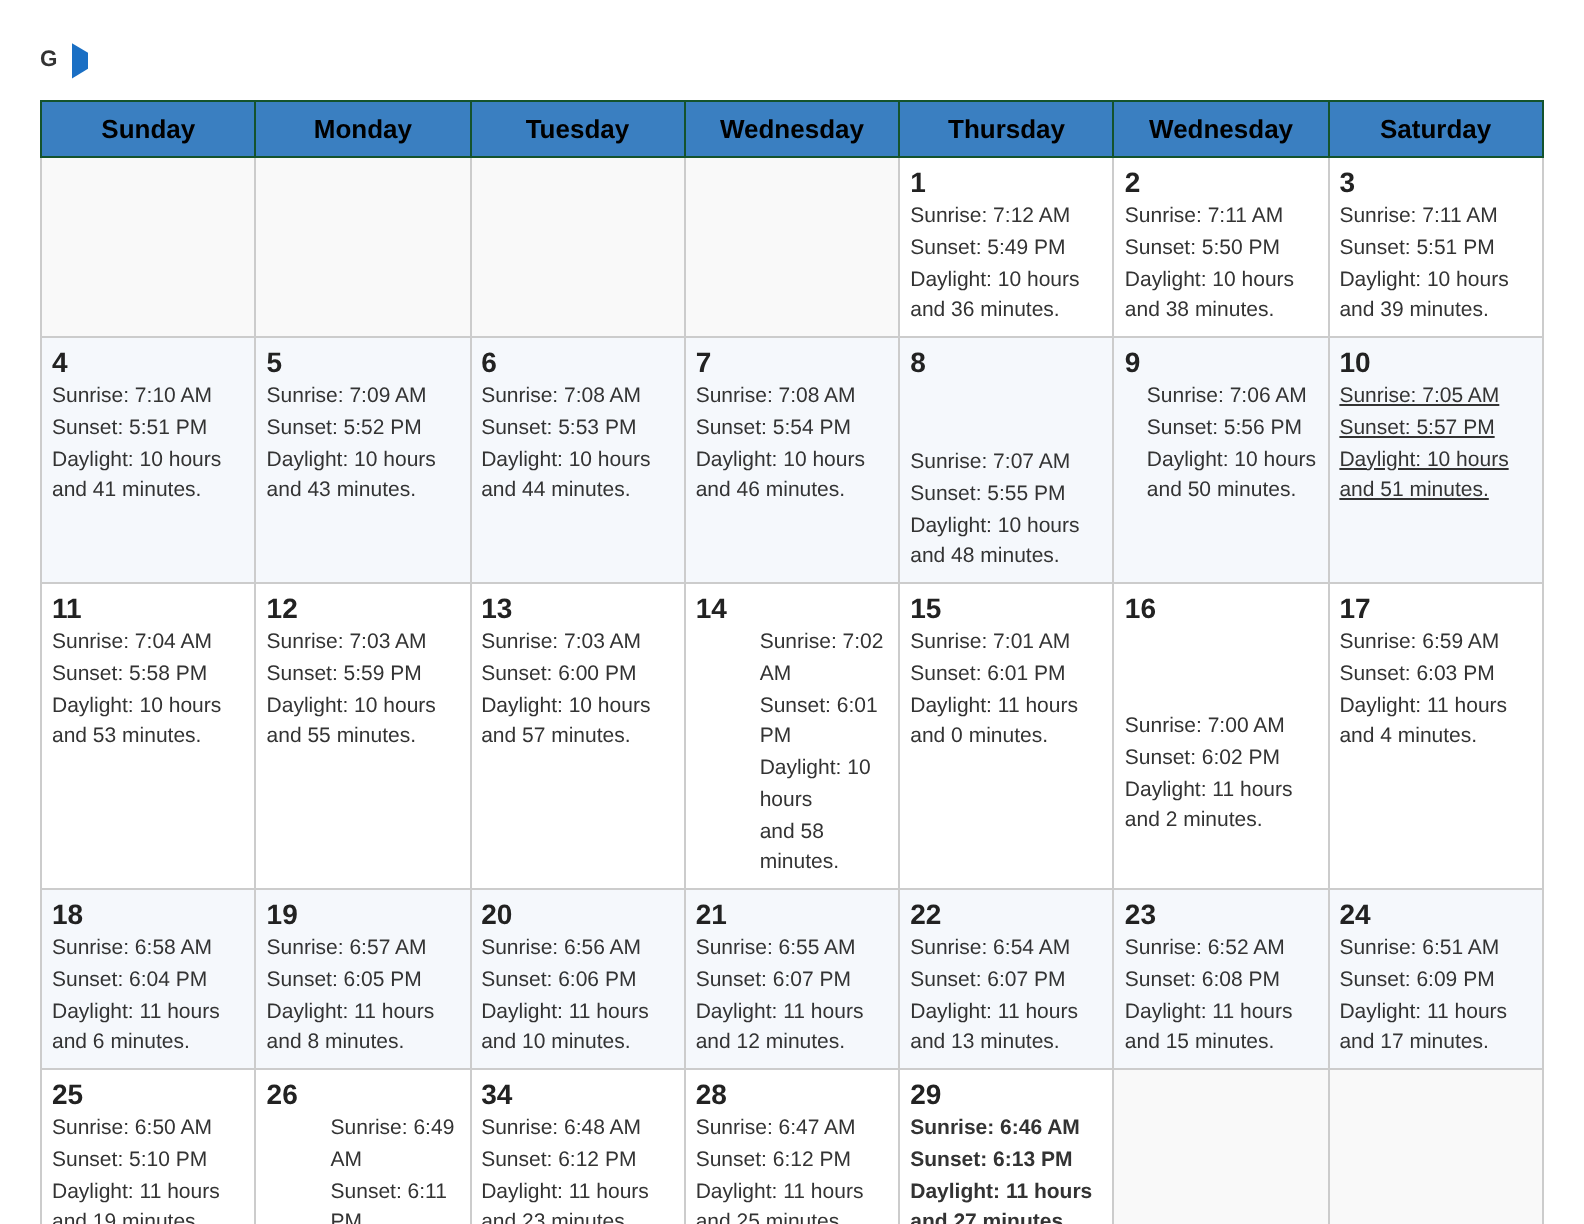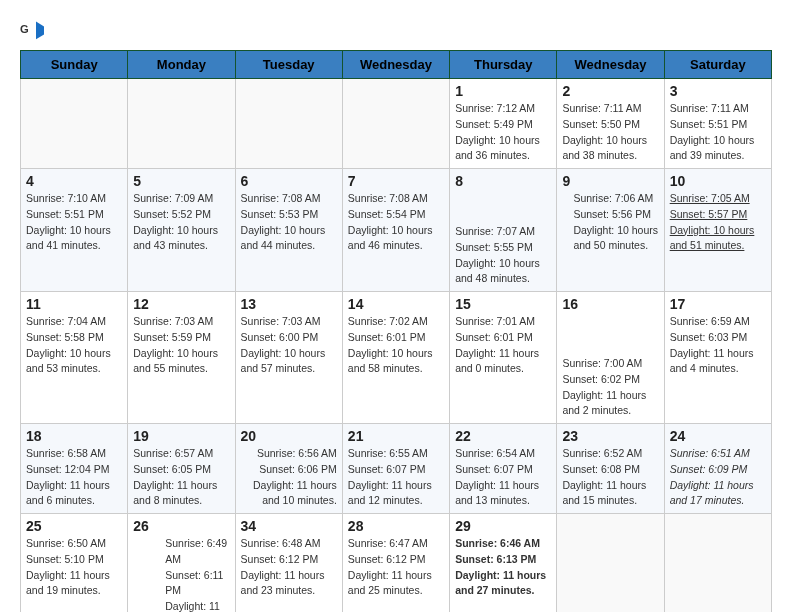--- a/index.html
+++ b/index.html
@@ -189,21 +189,21 @@
         </td>
         <td>
           <span class="day-num">13</span>
           <div class="day-info" style="white-space: pre-line;">Sunrise: 7:03 AM
 Sunset: 6:00 PM
 Daylight: 10 hours
 and 57 minutes.</div>
         </td>
         <td>
           <span class="day-num">14</span>
-          <div class="day-info" style="white-space: pre-line;">Sunrise: 7:02 AM
+          <div class="day-info" style="white-space: pre-line; margin-left: 32px;">Sunrise: 7:02 AM
 Sunset: 6:01 PM
 Daylight: 10 hours
 and 58 minutes.</div>
         </td>
         <td>
           <span class="day-num">15</span>
           <div class="day-info" style="white-space: pre-line;">Sunrise: 7:01 AM
 Sunset: 6:01 PM
 Daylight: 11 hours
 and 0 minutes.</div>
@@ -220,34 +220,34 @@
           <div class="day-info" style="white-space: pre-line;">Sunrise: 6:59 AM
 Sunset: 6:03 PM
 Daylight: 11 hours
 and 4 minutes.</div>
         </td>
       </tr>
       <tr>
         <td>
           <span class="day-num">18</span>
           <div class="day-info" style="white-space: pre-line;">Sunrise: 6:58 AM
-Sunset: 12:04 PM
+Sunset: 6:04 PM
 Daylight: 11 hours
 and 6 minutes.</div>
         </td>
         <td>
           <span class="day-num">19</span>
           <div class="day-info" style="white-space: pre-line;">Sunrise: 6:57 AM
 Sunset: 6:05 PM
 Daylight: 11 hours
 and 8 minutes.</div>
         </td>
         <td>
           <span class="day-num">20</span>
-          <div class="day-info" style="white-space: pre-line; text-align: right;">Sunrise: 6:56 AM
+          <div class="day-info" style="white-space: pre-line;">Sunrise: 6:56 AM
 Sunset: 6:06 PM
 Daylight: 11 hours
 and 10 minutes.</div>
         </td>
         <td>
           <span class="day-num">21</span>
           <div class="day-info" style="white-space: pre-line;">Sunrise: 6:55 AM
 Sunset: 6:07 PM
 Daylight: 11 hours
 and 12 minutes.</div>
@@ -261,21 +261,21 @@
         </td>
         <td>
           <span class="day-num">23</span>
           <div class="day-info" style="white-space: pre-line;">Sunrise: 6:52 AM
 Sunset: 6:08 PM
 Daylight: 11 hours
 and 15 minutes.</div>
         </td>
         <td>
           <span class="day-num">24</span>
-          <div class="day-info" style="white-space: pre-line; font-style: italic;">Sunrise: 6:51 AM
+          <div class="day-info" style="white-space: pre-line;">Sunrise: 6:51 AM
 Sunset: 6:09 PM
 Daylight: 11 hours
 and 17 minutes.</div>
         </td>
       </tr>
       <tr>
         <td>
           <span class="day-num">25</span>
           <div class="day-info" style="white-space: pre-line;">Sunrise: 6:50 AM
 Sunset: 5:10 PM

